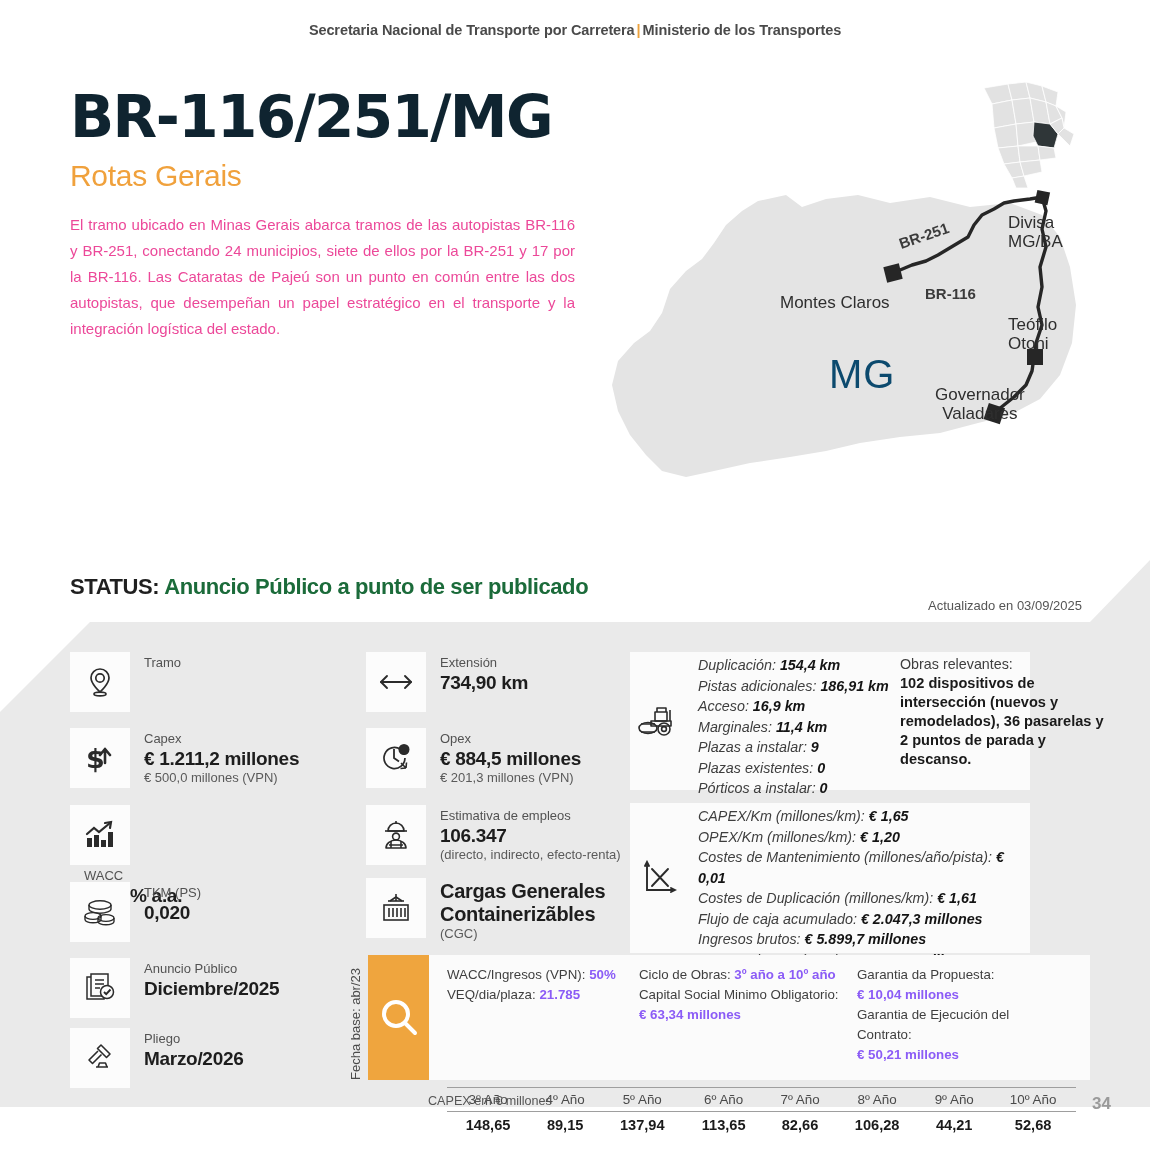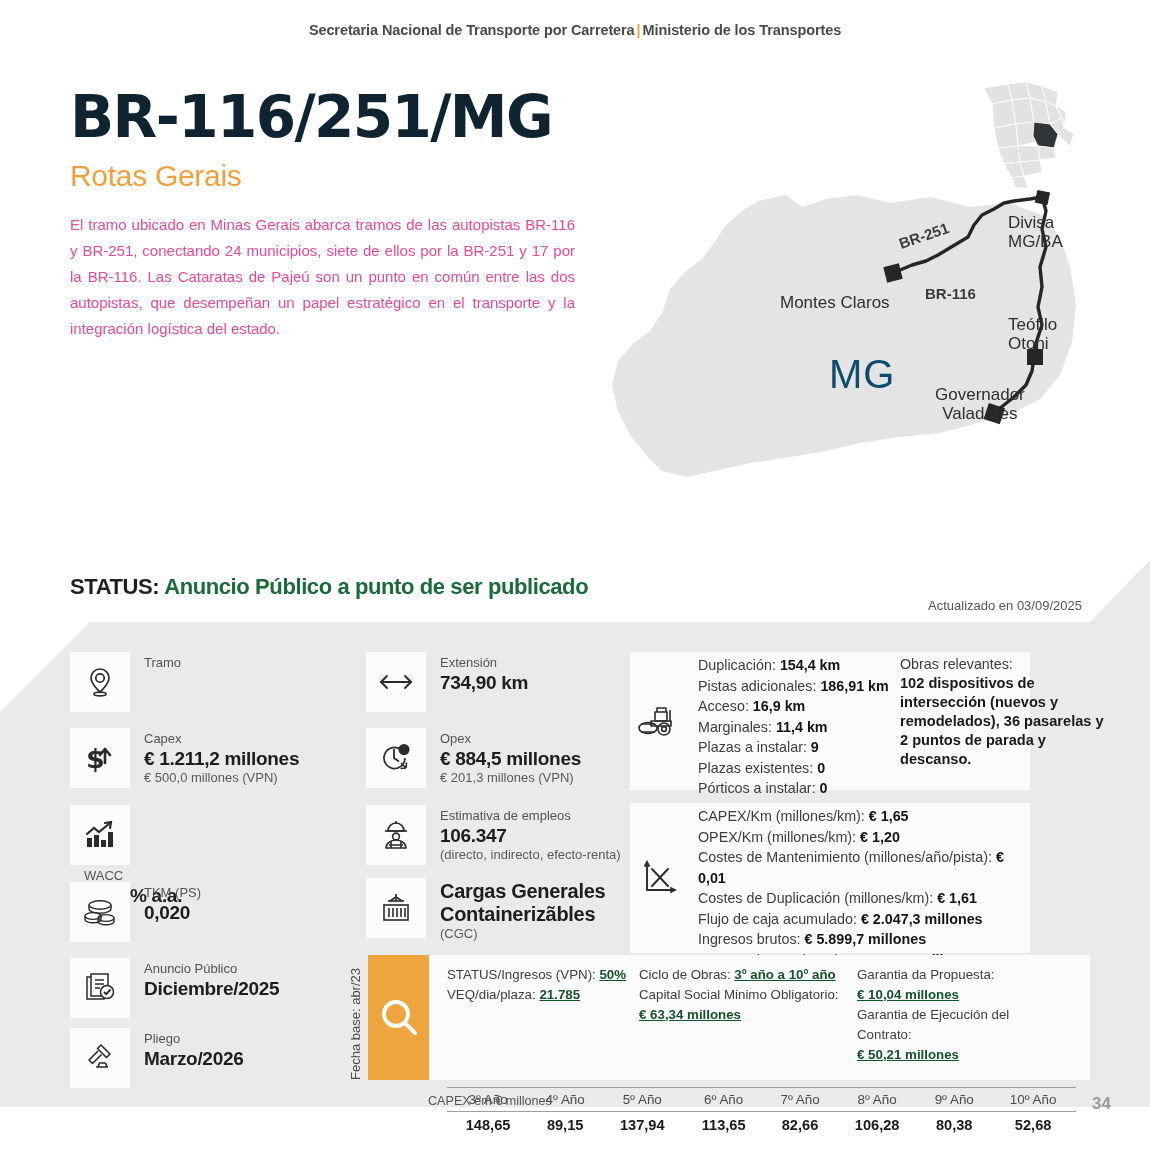--- a/index.html
+++ b/index.html
@@ -93,21 +93,21 @@
   .metric-text { margin-left: 14px; padding-top: 2px; }
   .m-label { font-size: 13px; color: #525252; line-height: 17px; }
   .m-value {
     font-size: 19px; font-weight: bold; color: #1d1d1d;
     line-height: 23px; letter-spacing: -0.3px;
   }
   .m-sub { font-size: 13px; color: #5a5a5a; line-height: 16px; }
 
   
   .white-card { position: absolute; background: #fbfbfb; }
-  .card-list { font-size: 14.3px; line-height: 20.5px; color: #3e3e3e; }
+  .card-list { font-size: 14.3px; line-height: 20.5px; color: #3e3e3e; font-style: italic; }
   .card-list b { color: #141414; }
   .relevant-head { font-size: 14.3px; color: #3e3e3e; line-height: 19px; }
   .relevant-body {
     font-size: 14.6px; font-weight: bold; color: #1a1a1a; line-height: 19px;
   }
 
   
   .fecha-base {
     position: absolute; left: 348px; top: 955px;
     writing-mode: vertical-rl; transform: rotate(180deg);
@@ -122,21 +122,21 @@
     display: flex;
   }
   .search-tab {
     width: 61px; background: #efa53e;
     display: flex; align-items: center; justify-content: center;
     flex: 0 0 61px;
   }
   .bottom-content { flex: 1; padding: 10px 14px 6px 18px; position: relative; }
   .kv-row { display: flex; gap: 0; font-size: 13.3px; color: #3f3f3f; }
   .kv-col { line-height: 20px; }
-  .kv-col b { color: #14532d; text-decoration: underline; }
+  .kv-col b { color: #8b5cf6; }
   .kv-col.c1 { width: 192px; }
   .kv-col.c2 { width: 218px; }
   .kv-col.c3 { width: 200px; }
 
   table.capex {
     width: 100%; border-collapse: collapse; margin-top: 22px;
   }
   table.capex th {
     font-size: 13.4px; font-weight: normal; color: #4a4a4a;
     padding: 4px 0 4px 0; text-align: center;
@@ -453,21 +453,21 @@
 <div class="bottom-card">
   <div class="search-tab">
     <svg width="44" height="44" viewBox="0 0 44 44" fill="none" stroke="#ffffff" stroke-width="4" stroke-linecap="round">
       <circle cx="19" cy="18" r="12"></circle>
       <path d="M28 27 L38 37"></path>
     </svg>
   </div>
   <div class="bottom-content">
     <div class="kv-row">
       <div class="kv-col c1">
-        <div><span>STATUS/Ingresos (VPN):</span> <b>50%</b></div>
+        <div><span>WACC/Ingresos (VPN):</span> <b>50%</b></div>
         <div><span>VEQ/dia/plaza:</span> <b>21.785</b></div>
       </div>
       <div class="kv-col c2">
         <div><span>Ciclo de Obras:</span> <b>3º año a 10º año</b></div>
         <div><span>Capital Social Minimo Obligatorio:</span></div>
         <div><b>€ 63,34 millones</b></div>
       </div>
       <div class="kv-col c3">
         <div><span>Garantia da Propuesta:</span></div>
         <div><b>€ 10,04 millones</b></div>
@@ -489,21 +489,21 @@
         </tr>
       </thead>
       <tbody>
         <tr>
           <td>148,65</td>
           <td>89,15</td>
           <td>137,94</td>
           <td>113,65</td>
           <td>82,66</td>
           <td>106,28</td>
-          <td>80,38</td>
+          <td>44,21</td>
           <td>52,68</td>
         </tr>
       </tbody>
     </table>
   </div>
 </div>
 
 <div class="capex-caption">CAPEX em € millones</div>
 <div class="page-num">34</div>
 

